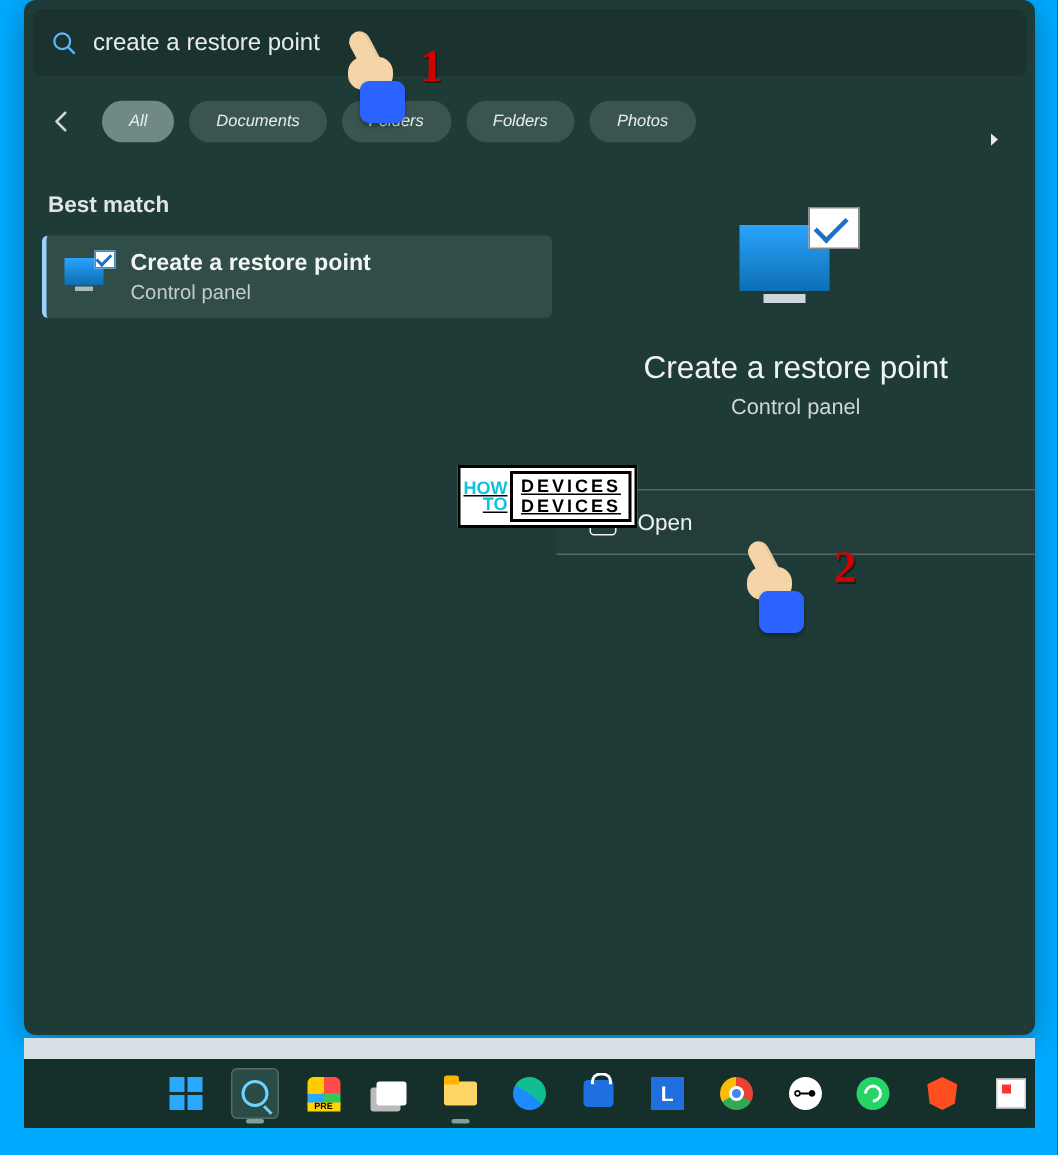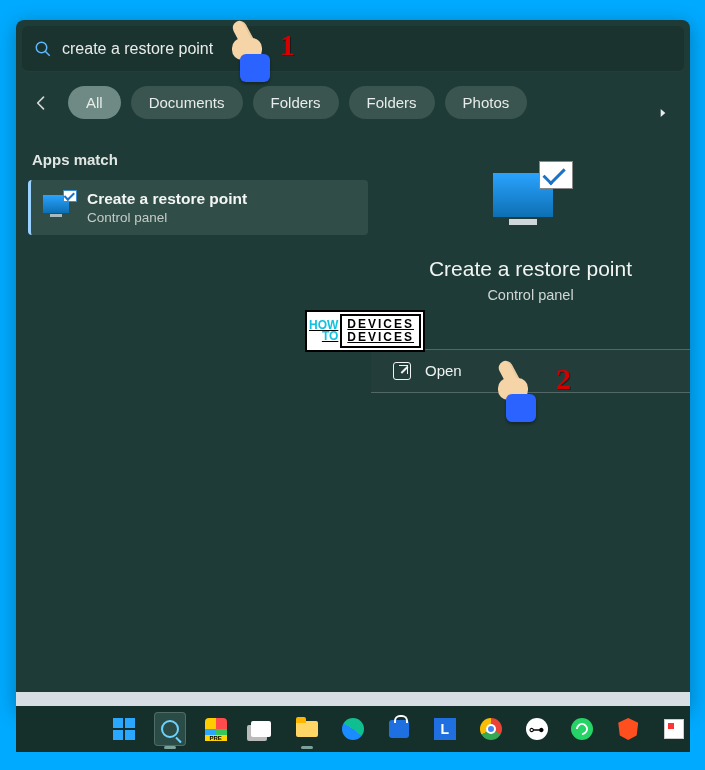--- a/index.html
+++ b/index.html
@@ -7,21 +7,21 @@
       width: 705px;
       height: 770px;
       background: #00aaff;
       font-family: "Segoe UI", Arial, sans-serif;
       overflow: hidden;
       position: relative;
     }
     .frame {
       position: absolute;
       left: 16px;
-      top: 20px;
+      top: 0;
       width: 674px;
       height: 690px;
       background: #1f3b37;
       border-radius: 8px;
       overflow: hidden;
       box-shadow: 0 4px 20px rgba(0,0,0,.3);
     }
     
     .search-bar {
       display: flex;
@@ -54,23 +54,24 @@
     .pills {
       display: flex;
       gap: 10px;
       overflow: hidden;
     }
     .pill {
       background: #3a5550;
       color: #e8ecea;
       border-radius: 18px;
       padding: 8px 18px;
-      font-size: 15px;
+      font-size: 11px;
       white-space: nowrap;
       cursor: pointer;
+      font-style: italic;
     }
     .pill.active {
       background: #6f8a84;
     }
     .scroll-chevron {
       position: absolute;
       right: 12px;
       top: 78px;
       width: 30px; height:30px;
       display:flex; align-items:center; justify-content:center;
@@ -155,21 +156,21 @@
     }
     .right-title { color:#f1f4f2; font-size:21px; margin-top:30px; }
     .right-sub { color:#d0d7d3; font-size:14.5px; margin-top:6px; }
     .open-row {
       margin-top: 46px;
       width: 100%;
       border-top: 1px solid rgba(255,255,255,.22);
       border-bottom: 1px solid rgba(255,255,255,.22);
       padding: 12px 0 12px 22px;
       display: flex;
-      align-items: flex-start;
+      align-items: center;
       gap: 14px;
       color:#eef2f0;
       background: rgba(255,255,255,.02);
     }
     .open-row .open-icon { width:18px; height:18px; border:1.5px solid #eef2f0; border-radius:3px; position:relative; }
     .open-row .open-icon::after{
       content:""; position:absolute; width:8px; height:8px;
       border-top:1.5px solid #eef2f0; border-right:1.5px solid #eef2f0;
       top:2px; right:2px; transform: rotate(0deg);
     }
@@ -283,21 +284,21 @@
     </div>
   </div>
   <div class="scroll-chevron">
     <svg width="14" height="14" viewBox="0 0 24 24">
         <path d="M8 5l8 7-8 7z" fill="#e8ecea"></path>
       </svg>
   </div>
 
   <div class="body">
     <div class="left">
-      <div class="section-title">Apps match</div>
+      <div class="section-title">Best match</div>
       <div class="result-item">
         <div class="result-icon">
           <div class="monitor-mini"></div>
           <div class="check-badge-mini"></div>
         </div>
         <div class="result-texts">
           <div class="result-title">Create a restore point</div>
           <div class="result-sub">Control panel</div>
         </div>
       </div>

